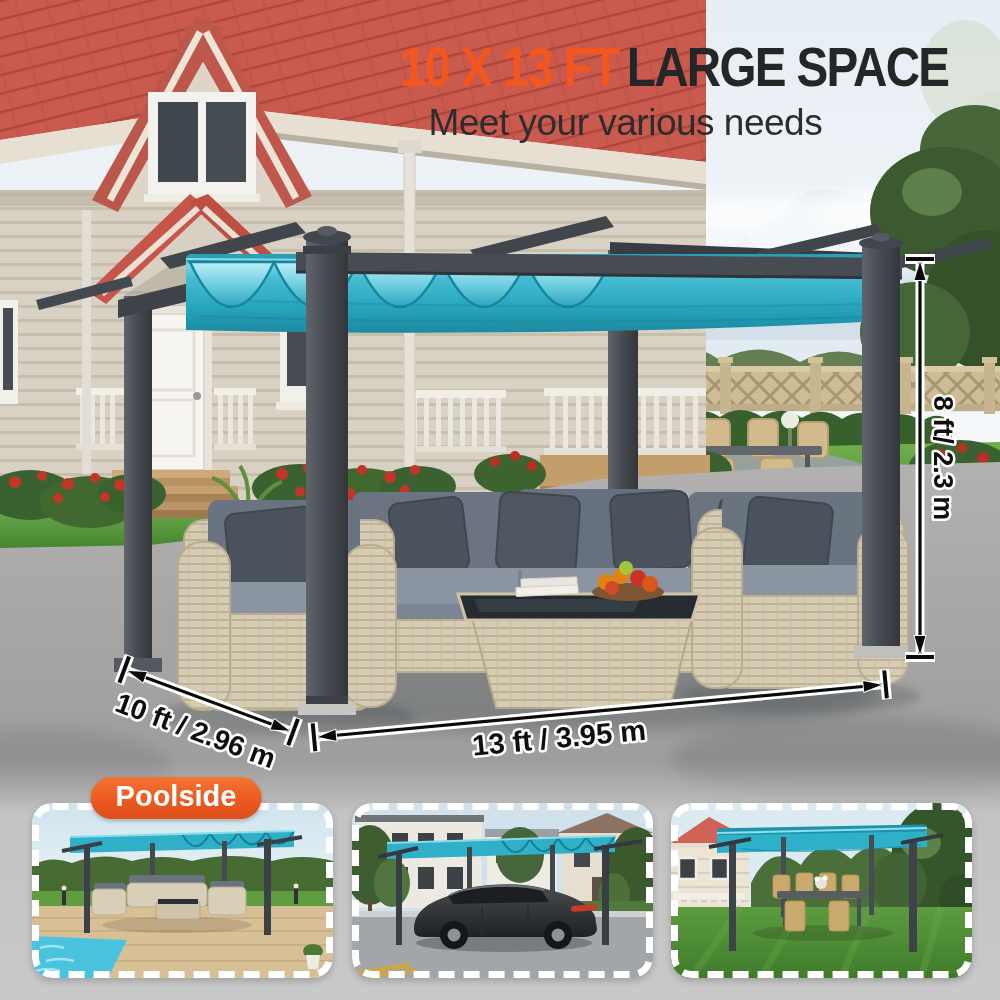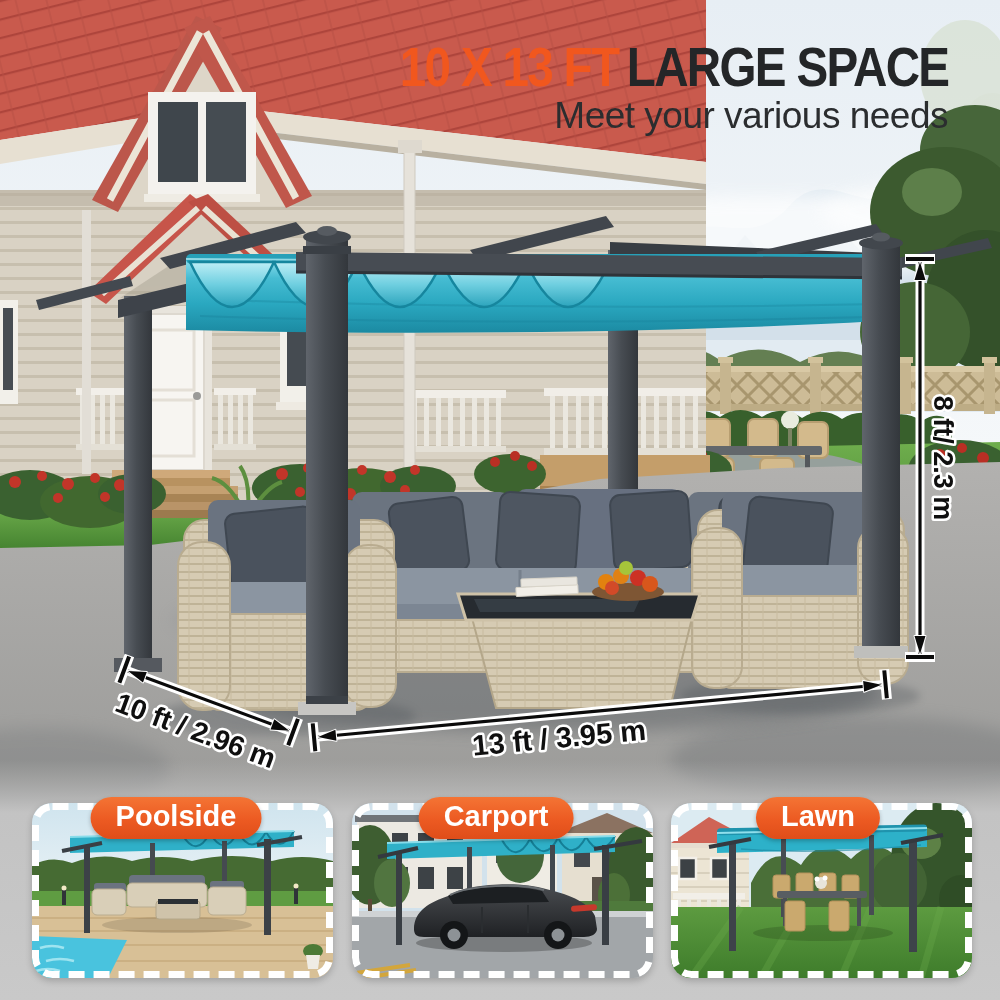--- a/index.html
+++ b/index.html
@@ -4,23 +4,23 @@
 <style>
   html,body{margin:0;padding:0;}
   body{font-family:"Liberation Sans",sans-serif;background:#9a9a9a;}
   .canvas{position:relative;width:1000px;height:1000px;overflow:hidden;background:#c6c6c6;}
   .scene-svg{position:absolute;left:0;top:0;}
   
   .hl{position:absolute;top:38px;right:52px;text-align:right;}
   .hl-main{font-size:56px;font-weight:bold;letter-spacing:-2px;line-height:1.02;white-space:nowrap;
            color:#242628;transform:scaleX(.85);transform-origin:100% 50%;}
   .hl-main .accent{color:#f1571e;margin-right:10px;}
-  .hl-sub{font-size:37px;color:#2c2e30;margin-top:0;letter-spacing:-.5px;color:#2b2d2f;}
+  .hl-sub{font-size:37px;color:#2c2e30;margin-top:7px;letter-spacing:-.5px;color:#2b2d2f;text-align:center;}
   
-  .pill{position:absolute;top:797px;transform:translateX(-50%);
+  .pill{position:absolute;top:777px;transform:translateX(-50%);
         background:linear-gradient(180deg,#f47434 0%,#ec5a22 55%,#df4d19 100%);
         color:#fff;font-size:29px;font-weight:bold;padding:3px 25px 6px 25px;border-radius:23px;
         box-shadow:0 2px 4px rgba(0,0,0,.25);white-space:nowrap;z-index:5;}
   
   .thumb{position:absolute;top:803px;width:301px;height:175px;border-radius:20px;overflow:hidden;
          box-shadow:0 3px 7px rgba(0,0,0,.2);z-index:4;}
   .thumb svg{display:block;}
 </style>
 </head>
 <body>
@@ -675,16 +675,14 @@
       </g>
       <circle cx="150" cy="80" r="6" fill="#e8e5da"></circle>
           <circle cx="146" cy="76" r="2.5" fill="#fff"></circle>
           <circle cx="154" cy="75" r="2.5" fill="#fff"></circle>
     </g>
     <rect x="3.5" y="3.5" width="294" height="168" rx="17" fill="none" stroke="#fff" stroke-width="7" stroke-dasharray="16 9"></rect>
   </svg>
 </div>
 
 <div class="pill" style="left:176px">Poolside</div>
-<div class="pill" style="left:496px">Carport</div>
-<div class="pill" style="left:818px">Lawn</div>
 
 </div>
 
 </body></html>

